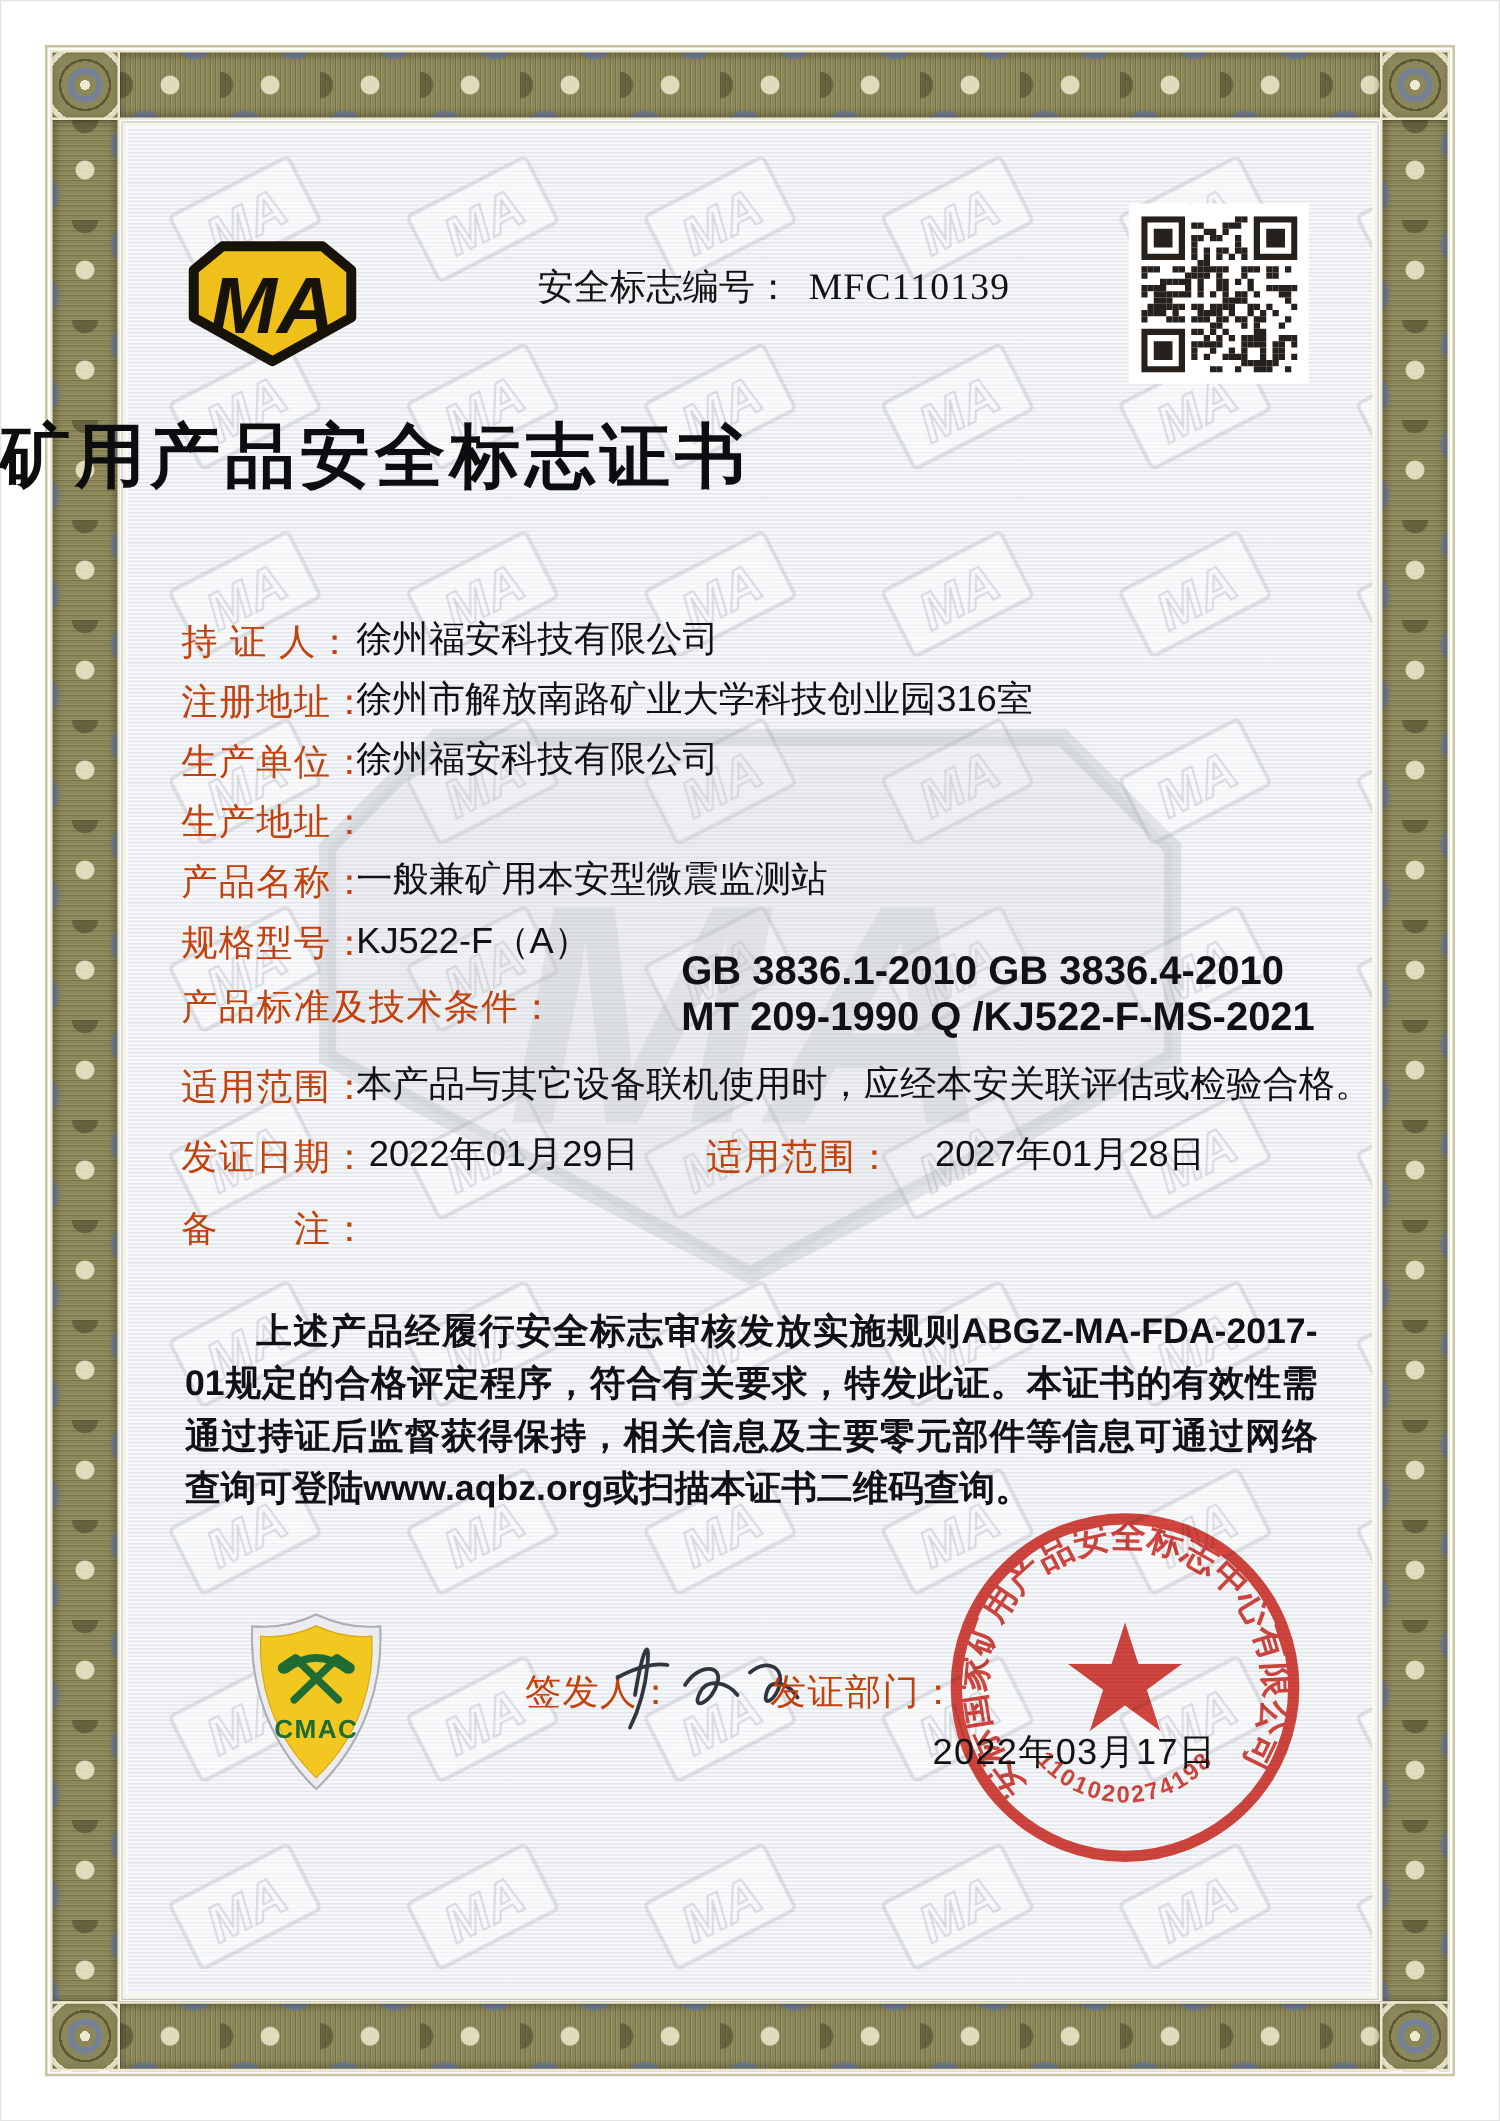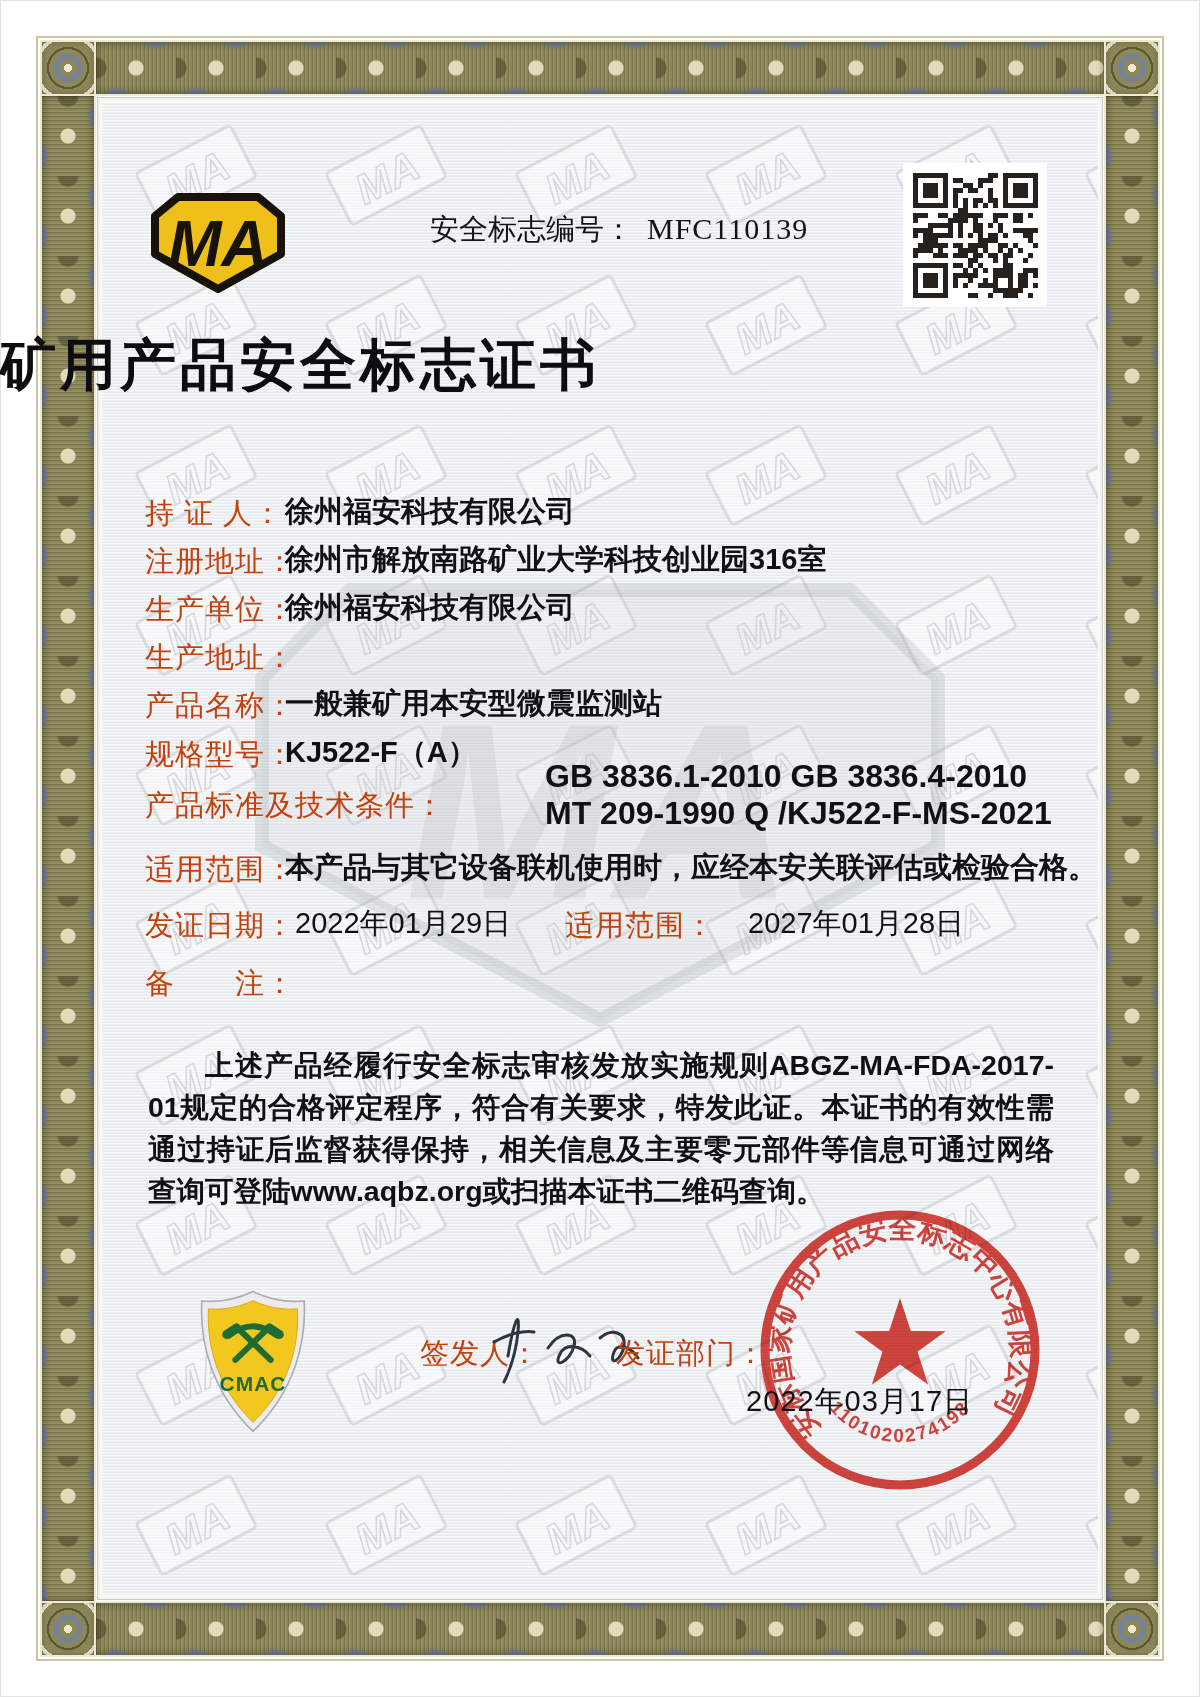--- a/index.html
+++ b/index.html
@@ -29,21 +29,21 @@
     box-shadow:inset 0 0 0 2px #efe9cf, inset 0 0 8px rgba(0,0,0,.35);}
   .lace-line{position:absolute;inset:98px;border:3px solid #f6f4ea;outline:1px solid #c4c9d0;}
   
   .paper{position:absolute;inset:102px;background:#edf0f3;
     background-image:repeating-linear-gradient(180deg, rgba(255,255,255,.55) 0 1px, rgba(213,218,225,.45) 2px, rgba(237,240,243,0) 3px);}
   .wm-layer{position:absolute;inset:102px;pointer-events:none;}
   .wm-big{position:absolute;left:250px;top:568px;pointer-events:none;}
   
   .abs{position:absolute;}
   .lab{position:absolute;font-size:29px;color:#c2410c;letter-spacing:1px;white-space:nowrap;}
-  .val{position:absolute;font-size:29px;color:#101114;font-weight:700;white-space:nowrap;}
+  .val{position:absolute;font-size:29px;color:#101114;font-weight:400;white-space:nowrap;}
   .mark-line{position:absolute;left:430px;top:210px;font-size:29px;color:#141414;}
   .mark-line .num{font-family:"Liberation Serif","DejaVu Serif",serif;font-weight:400;font-size:30px;margin-left:14px;letter-spacing:1px;}
   .cert-title{position:absolute;left:0;right:0;top:328px;text-align:left;font-size:56px;font-weight:800;
     color:#0d0d0f;letter-spacing:4px;font-family:"Liberation Serif","DejaVu Serif",serif;}
   .standards-val{position:absolute;left:545px;top:758px;font-size:32px;font-weight:700;color:#101114;
     width:530px;line-height:37px;white-space:normal;}
   .statement{position:absolute;left:148px;top:1044px;width:906px;font-size:28.5px;font-weight:700;
     color:#101114;line-height:42px;text-align:justify;text-indent:2em;}
   .stamp-date{position:absolute;left:746px;top:1382px;font-size:29px;color:#121212;letter-spacing:1px;}
   .qr-box{position:absolute;left:903px;top:163px;width:144px;height:144px;background:#fff;}

